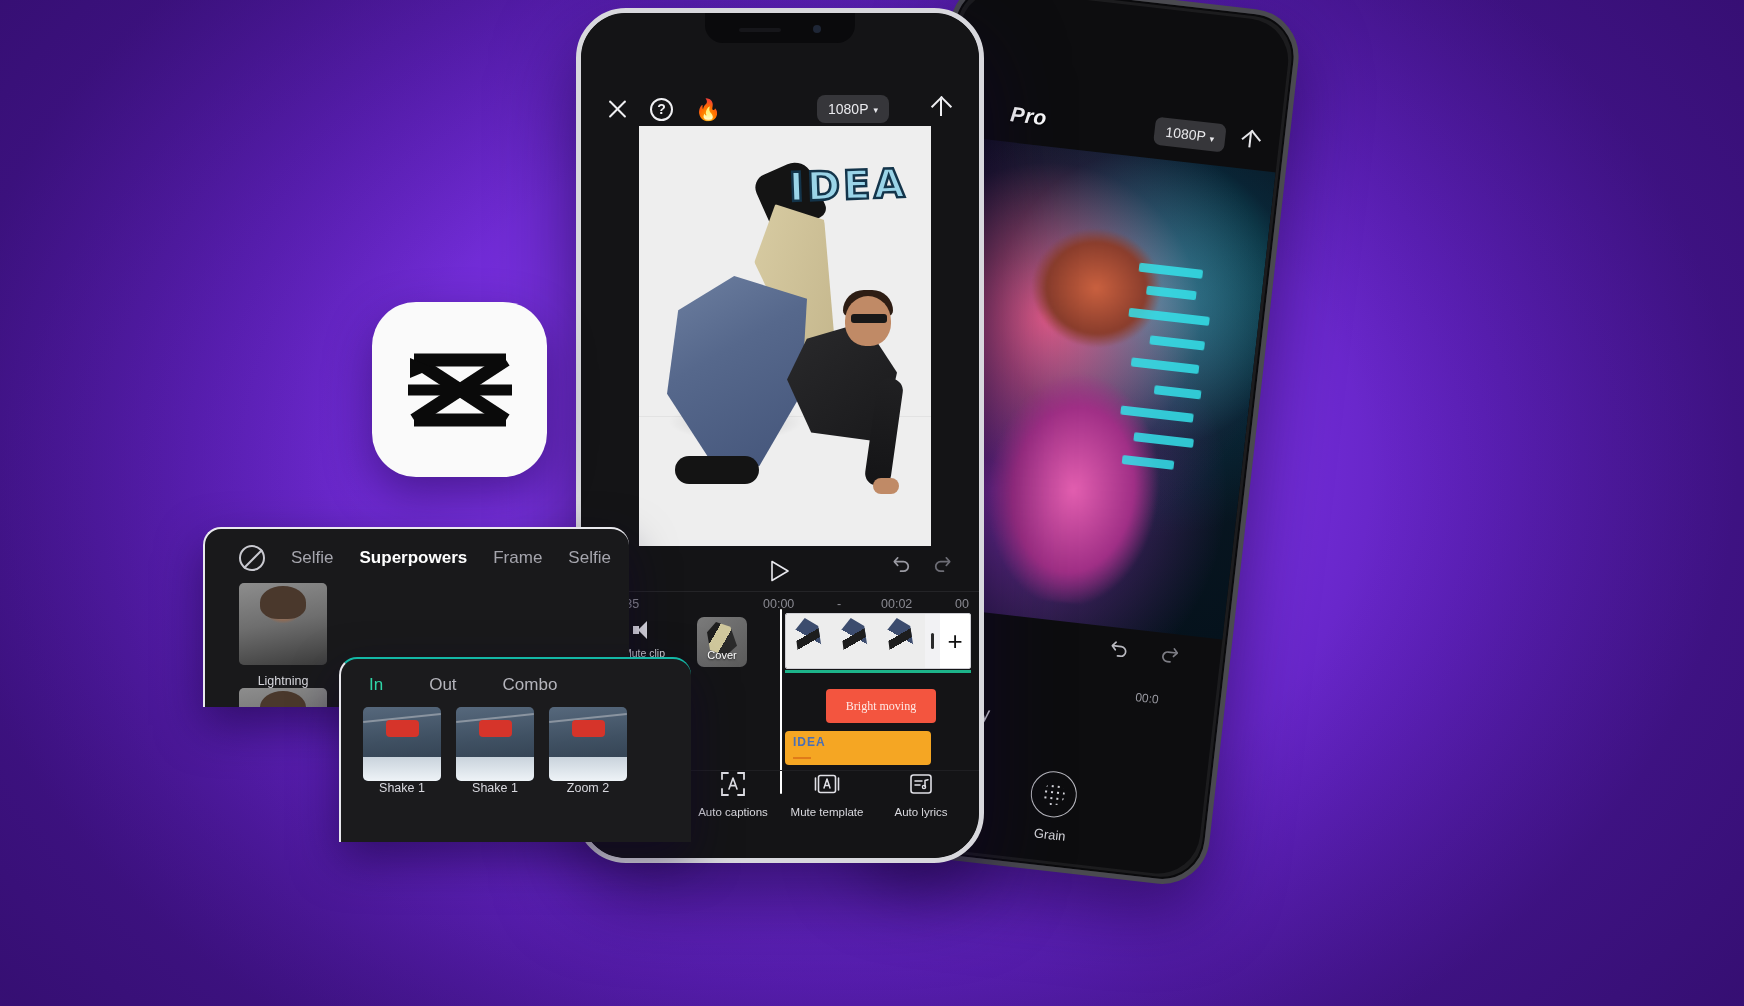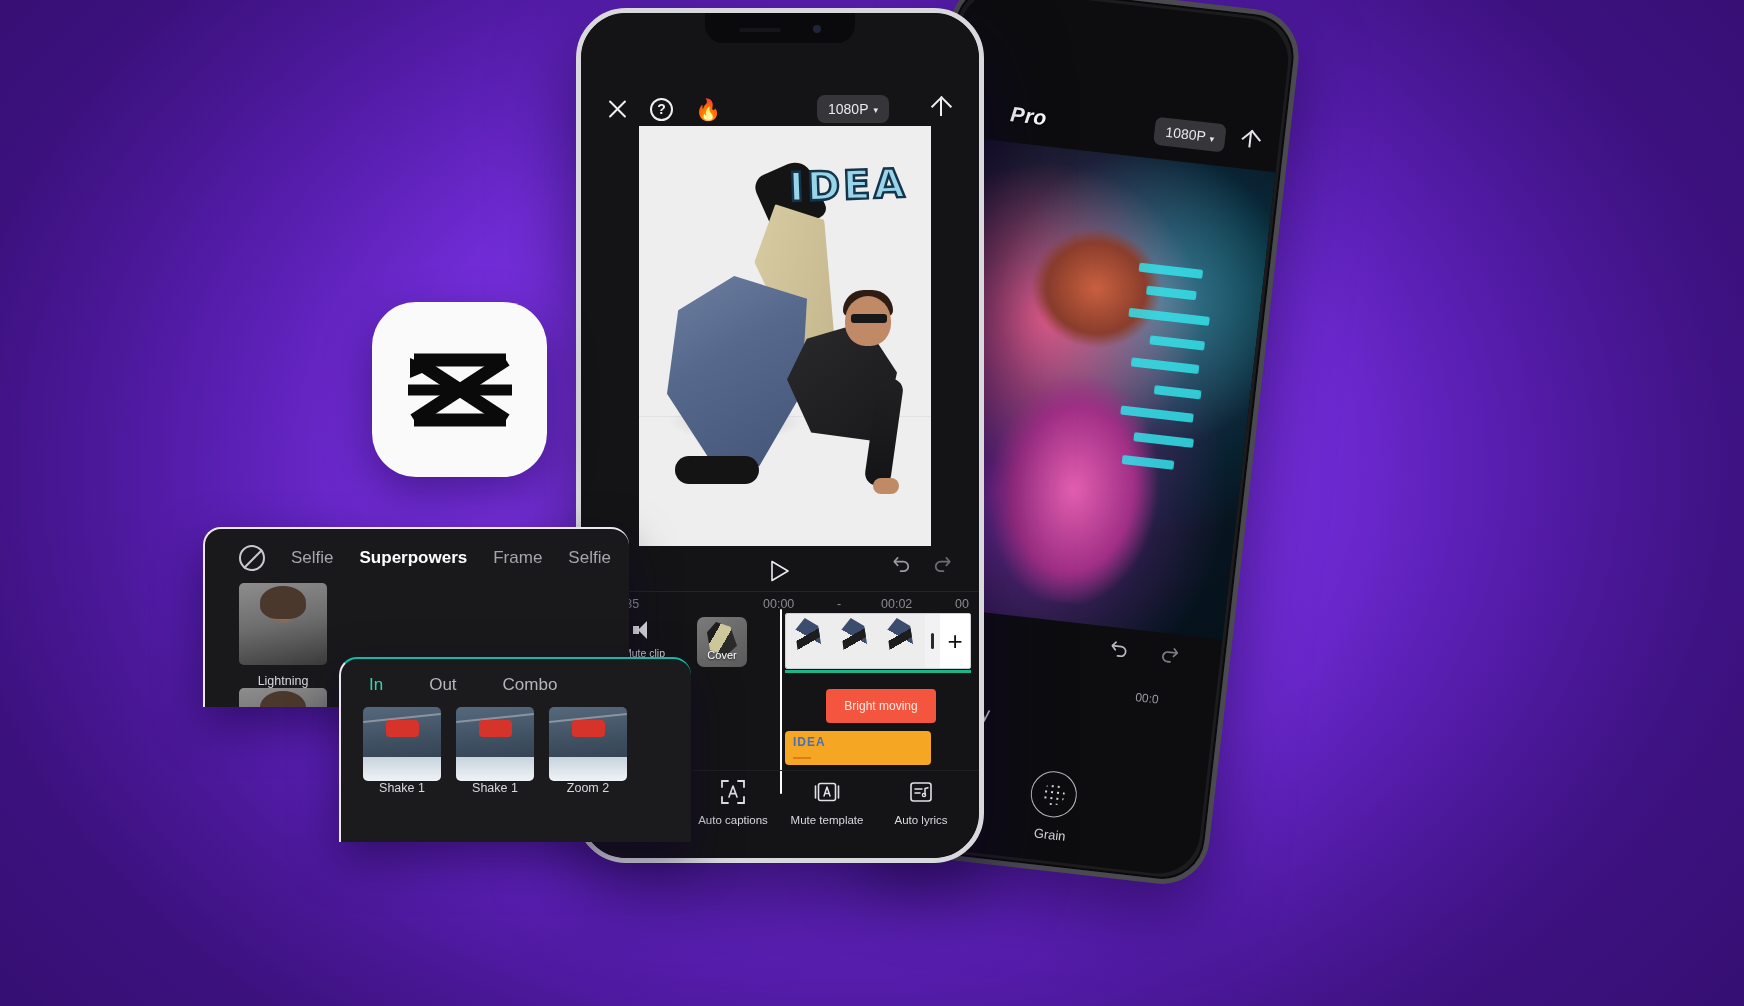--- a/index.html
+++ b/index.html
@@ -276,34 +276,34 @@
   .tl-handle .bar{ width:2.5px; height:16px; background:#2a2a2a; border-radius:2px; }
   .tl-add {
     position:absolute; right:0; top:0; width:30px; height:100%;
     background:#fff; display:flex; align-items:center; justify-content:center;
     color:#111; font-size:26px; line-height:1;
   }
   .tl-green { position:absolute; left:204px; top:657px; width:186px; height:3px; background:#1db48a; }
   .clip-effect {
     position:absolute; left:245px; top:676px; width:110px; height:34px;
     background:#f3553f; border-radius:4px; color:#ffe9e5; font-size:12px;
-    display:flex; align-items:center; justify-content:center;
+    display:flex; align-items:center; justify-content:center;font-family:Liberation Serif, serif;
   }
   .clip-text {
     position:absolute; left:204px; top:718px; width:146px; height:34px;
     background:#f5a623; border-radius:4px;
   }
   .clip-text .lbl { position:absolute; left:8px; top:4px; color:#4a6fb5; font-size:12px; font-weight:bold; letter-spacing:1px;}
   .clip-text .ln { position:absolute; left:8px; bottom:6px; width:18px; height:2.5px; background:#e07b1a;}
 
   
   .fp-bottom {
     position:absolute; bottom:0; left:0; right:0; height:88px;
     border-top:1px solid #1f1f22;
-    display:flex; align-items:center; padding:0 12px 24px; gap:2px;
+    display:flex; padding:0 12px 24px; gap:2px;
   }
   .bt { flex:1; text-align:center; color:#d9d9de; font-size:11.5px; }
   .bt .gi { width:26px; height:26px; margin:0 auto 9px; }
   svg{ display:block; }
 
   
   #capcut-logo {
     position:absolute; left:372px; top:302px; width:175px; height:175px;
     background:#fafafa; border-radius:44px;
     box-shadow:0 18px 48px rgba(20,0,55,.45);

